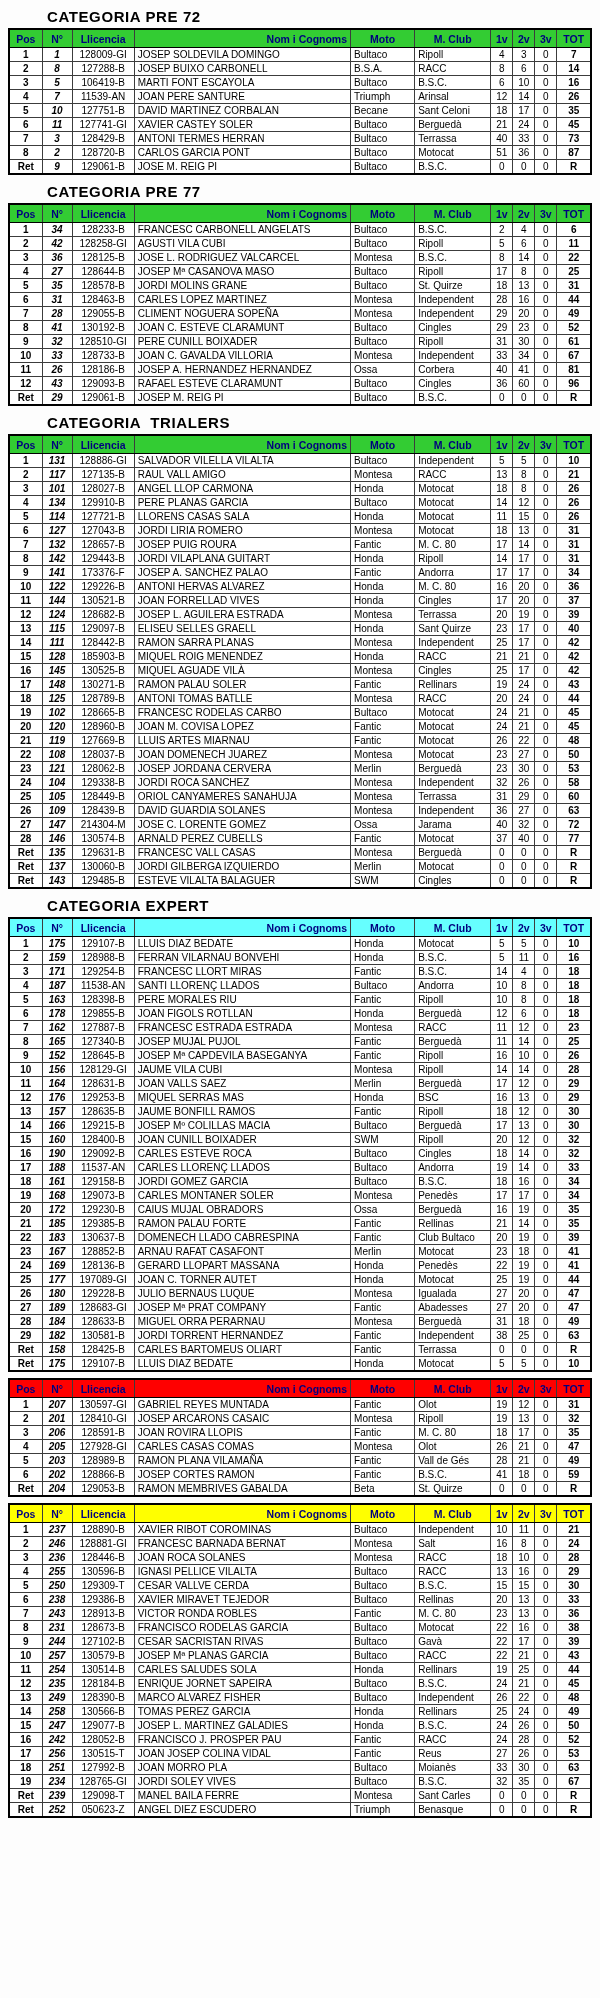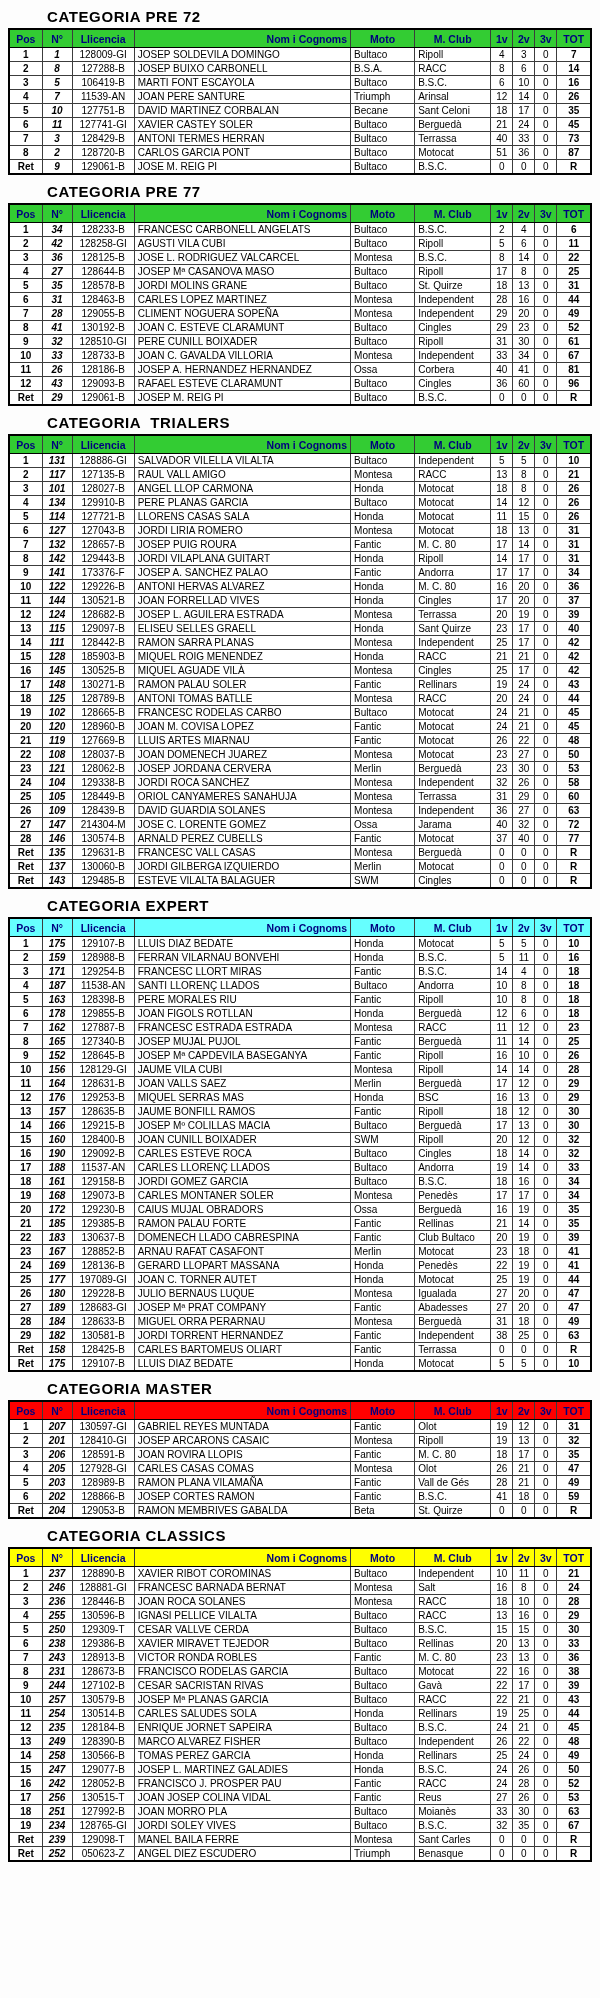--- a/index.html
+++ b/index.html
@@ -1193,21 +1193,20 @@
               <td class="c-club">Motocat</td>
               <td class="c-v">5</td>
               <td class="c-v">5</td>
               <td class="c-v">0</td>
               <td class="c-tot">10</td>
             </tr>
           </tbody>
         </table>
       </div>
       <div class="section">
-        <div class="cat-title">CATEGORIA MASTER</div>
         <table class="results">
           <colgroup>
             <col style="width: 33px;">
             <col style="width: 30px;">
             <col style="width: 62px;">
             <col style="width: 216px;">
             <col style="width: 64px;">
             <col style="width: 76px;">
             <col style="width: 22px;">
             <col style="width: 22px;">
@@ -1310,21 +1309,20 @@
               <td class="c-club">St. Quirze</td>
               <td class="c-v">0</td>
               <td class="c-v">0</td>
               <td class="c-v">0</td>
               <td class="c-tot">R</td>
             </tr>
           </tbody>
         </table>
       </div>
       <div class="section">
-        <div class="cat-title">CATEGORIA CLASSICS</div>
         <table class="results">
           <colgroup>
             <col style="width: 33px;">
             <col style="width: 30px;">
             <col style="width: 62px;">
             <col style="width: 216px;">
             <col style="width: 64px;">
             <col style="width: 76px;">
             <col style="width: 22px;">
             <col style="width: 22px;">

